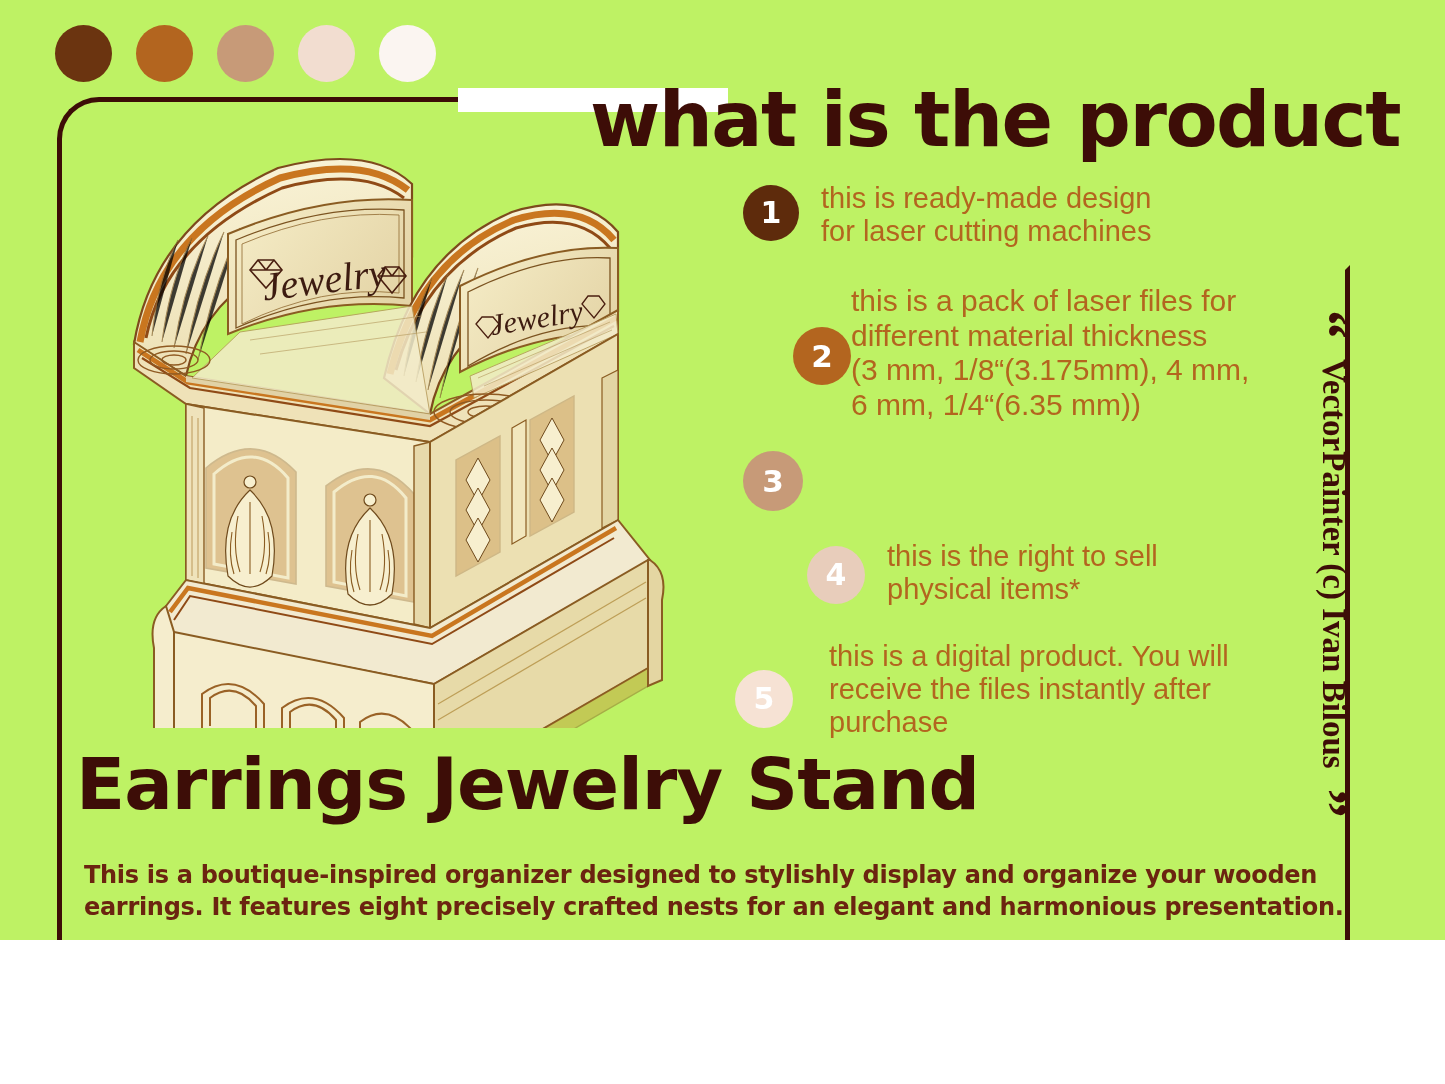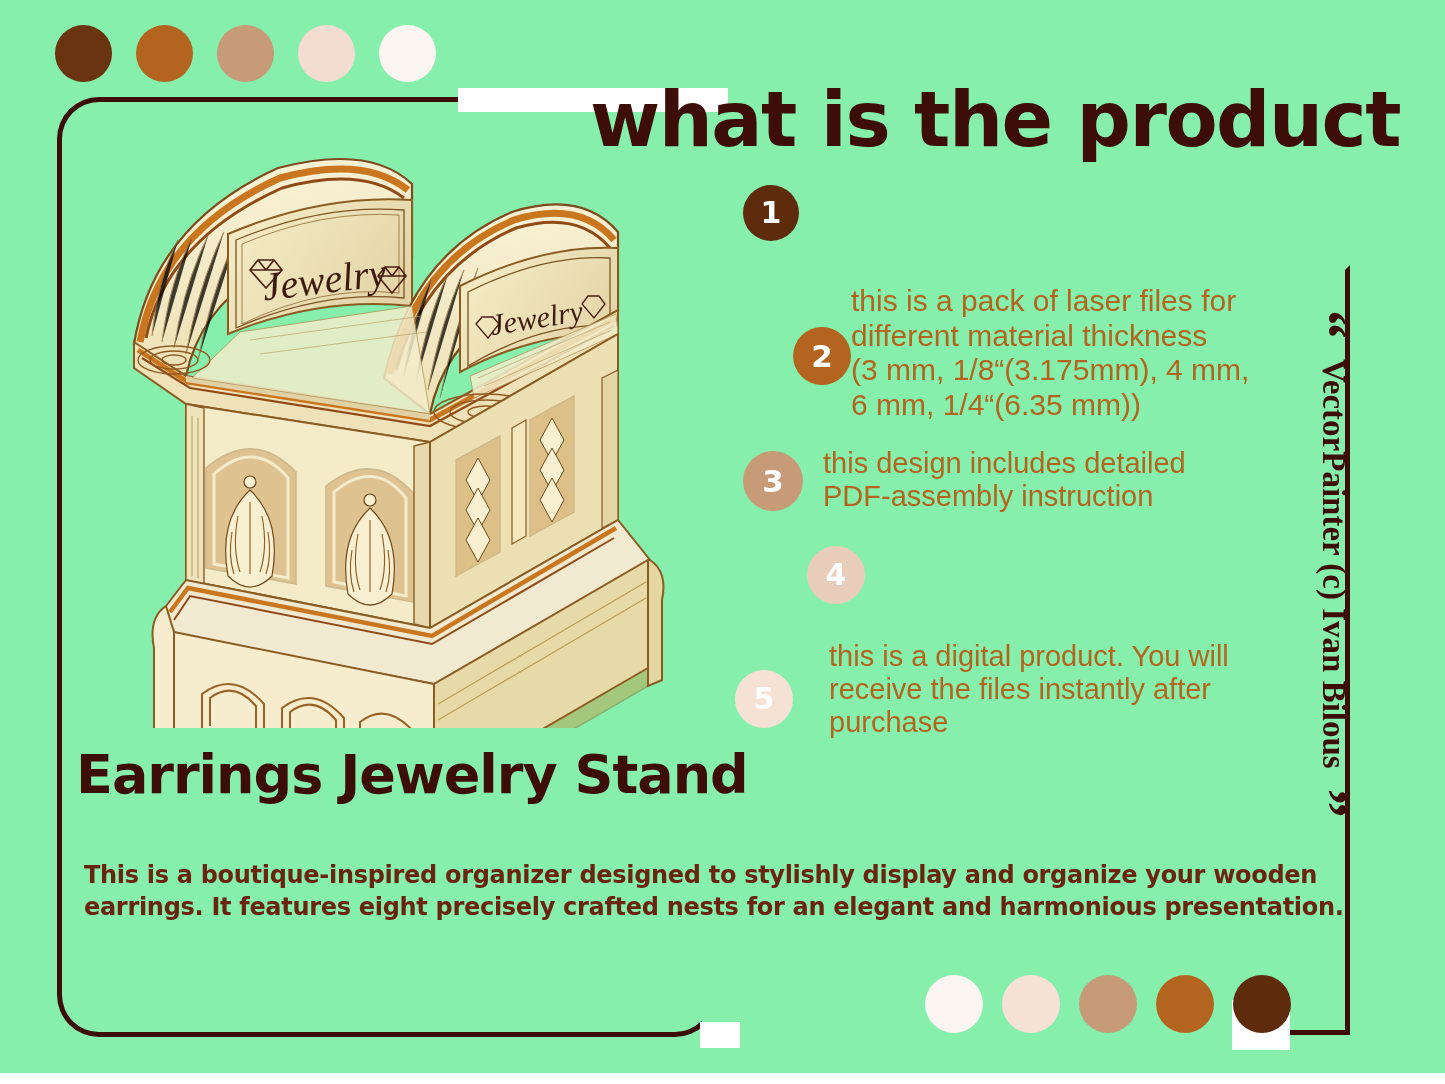--- a/index.html
+++ b/index.html
@@ -6,22 +6,22 @@
     margin: 0;
     padding: 0;
     background: #ffffff;
   }
   body {
     font-family: "Liberation Sans", sans-serif;
   }
   #page {
     position: relative;
     width: 1445px;
-    height: 1073px;
-    background: #86efac;
+    height: 940px;
+    background: #bef264;
     overflow: hidden;
   }
 
   
   .swatch-row { position: absolute; display: flex; }
   .swatch {
     border-radius: 50%;
     display: block;
   }
   #palette-top { left: 55px; top: 25px; gap: 24px; }
@@ -156,21 +156,21 @@
     position: relative;
     top: 6px;
   }
 
   
   #product-title {
     position: absolute;
     left: 76px; top: 748px;
     font-family: "DejaVu Sans", sans-serif;
     font-weight: 700;
-    font-size: 54px;
+    font-size: 72px;
     line-height: 1;
     letter-spacing: -1px;
     color: #3d0d07;
     white-space: nowrap;
   }
 
   
   #product-description {
     position: absolute;
     left: 84px; top: 860px;
@@ -393,35 +393,37 @@
       <path d="M84 478 Q66 490 72 520 L72 620 L92 628 L92 504 Z" fill="#f5edcd" stroke="#8a5c22" stroke-width="2"></path>
       <path d="M568 432 Q586 444 580 472 L580 552 L566 558 L566 432 Z" fill="#e4d6a2" stroke="#8a5c22" stroke-width="2"></path>
 
       <ellipse cx="330" cy="690" rx="250" ry="16" fill="#8a6a34" opacity="0.12"></ellipse>
     </svg>
   </div>
 
   <div id="features">
     <div class="feature" id="feature-1">
       <span class="badge">1</span>
+      <span class="feature-text">this is ready-made design
+for laser cutting machines</span>
     </div>
     <div class="feature" id="feature-2">
       <span class="badge">2</span>
       <span class="feature-text">this is a pack of laser files for
 different material thickness
 (3 mm, 1/8“(3.175mm), 4 mm,
 6 mm, 1/4“(6.35 mm))</span>
     </div>
     <div class="feature" id="feature-3">
       <span class="badge">3</span>
-      <span class="feature-text">this design includes detailed
-PDF-assembly instruction</span>
     </div>
     <div class="feature" id="feature-4">
       <span class="badge">4</span>
+      <span class="feature-text">this is the right to sell
+physical items*</span>
     </div>
     <div class="feature" id="feature-5">
       <span class="badge">5</span>
       <span class="feature-text">this is a digital product. You will
 receive the files instantly after
 purchase</span>
     </div>
   </div>
 
   <div id="watermark">

